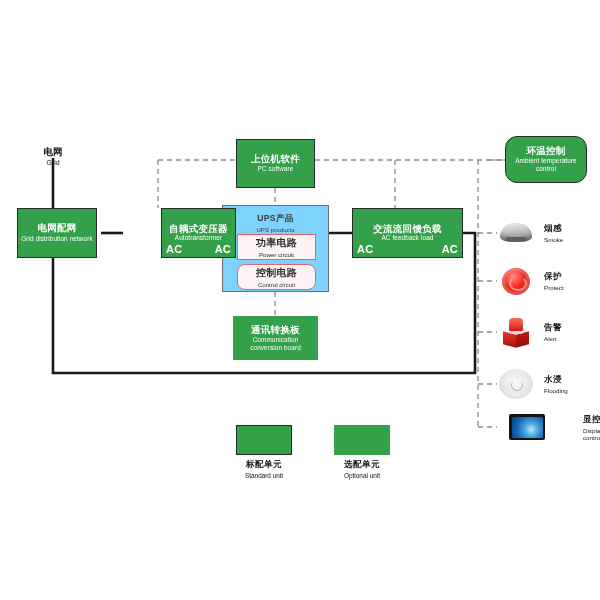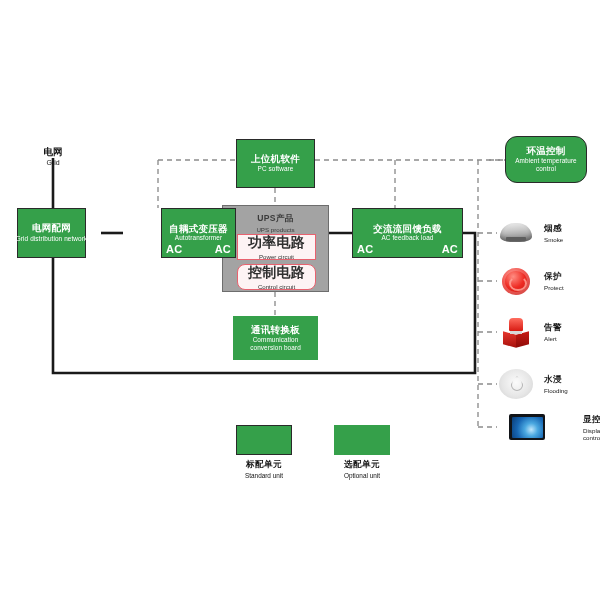--- a/index.html
+++ b/index.html
@@ -76,21 +76,21 @@
     color: #111111;
     z-index: 6;
   }
   .grid-label .cn { font-size: 9.5px; font-weight: 700; }
   .grid-label .en { font-size: 7px; font-weight: 400; margin-top: 0px; }
 
   
   #ups-box {
     position: absolute;
     box-sizing: border-box;
-    background: #a3a3a3;
+    background: #7dd3fc;
     border: 1.2px solid #6d6d6d;
     z-index: 4;
   }
   #ups-title {
     position: absolute;
     top: 7px;
     left: 0;
     right: 0;
     text-align: center;
     color: #3b3b3b;
@@ -103,21 +103,21 @@
     background: #fdf3f4;
     border: 1.2px solid #e8616e;
     display: flex;
     flex-direction: column;
     align-items: center;
     justify-content: center;
     text-align: center;
     color: #2f2f2f;
     z-index: 6;
   }
-  .sub-circ .cn { font-size: 14px; font-weight: 700; letter-spacing: .3px; }
+  .sub-circ .cn { font-size: 10px; font-weight: 700; letter-spacing: .3px; }
   .sub-circ .en { font-size: 6.1px; font-weight: 400; margin-top: 1px; }
 
   
   .sensor-row {
     position: absolute;
     display: flex;
     align-items: center;
     z-index: 6;
   }
   .sensor-pic {
@@ -305,21 +305,21 @@
 
       <line x1="489" y1="160" x2="505" y2="160"></line>
     </g>
   </svg>
 
   <div class="grid-label" style="left:30px; top:146px; width:46px;">
     <div class="cn">电网</div>
     <div class="en">Grid</div>
   </div>
 
-  <div class="blk bordered" style="left:17px; top:208px; width:69px; height:50px;">
+  <div class="blk bordered" style="left:17px; top:208px; width:80px; height:50px;">
     <div class="cn">电网配网</div>
     <div class="en wrap" style="width:76px;">Grid distribution network</div>
   </div>
 
   <div class="blk bordered" style="left:123px; top:208px; width:75px; height:50px;margin-left:38px;">
     <div class="cn">自耦式变压器</div>
     <div class="en">Autotransformer</div>
     <span class="ac l">AC</span>
     <span class="ac r">AC</span>
   </div>

